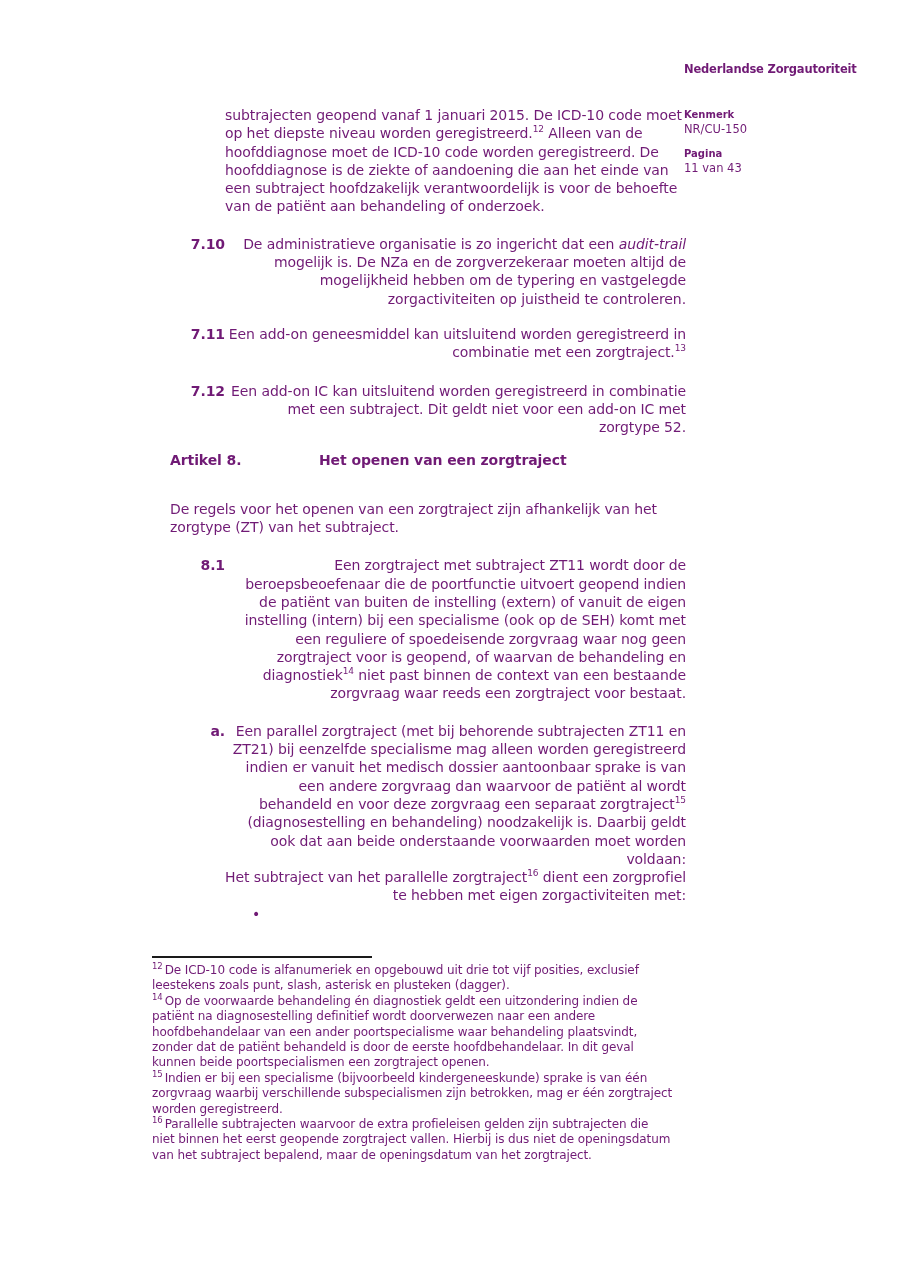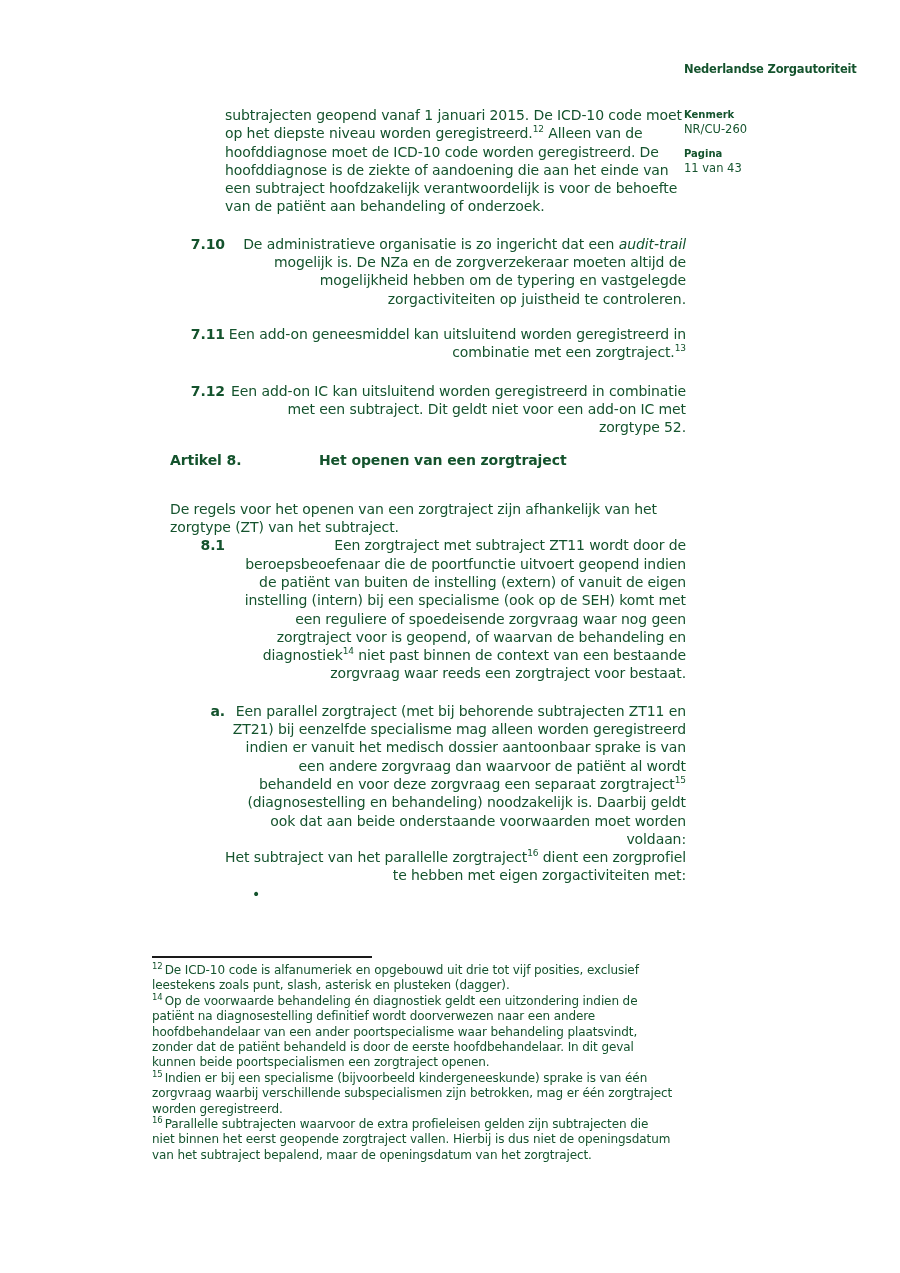--- a/index.html
+++ b/index.html
@@ -2,21 +2,21 @@
 <html><head>
 <meta charset="utf-8">
 <style>
   html, body { margin: 0; padding: 0; background: #ffffff; }
   .page {
     position: relative;
     width: 900px;
     height: 1273px;
     background: #ffffff;
     font-family: "DejaVu Sans", sans-serif;
-    color: #14532d;
+    color: #701a75;
     overflow: hidden;
   }
 
   
   .org-name {
     position: absolute;
     left: 684px;
     top: 62px;
     font-size: 11.5px;
     font-weight: bold;
@@ -53,21 +53,21 @@
     width: 55px;
     font-weight: bold;
   }
   .item-body { flex: 1; }
   .mt-intro { margin-top: 0; }
   .mt-710 { margin-top: 19px; }
   .mt-711 { margin-top: 17px; }
   .mt-712 { margin-top: 20px; }
   .mt-art8 { margin-top: 15px; gap: 42px; }
   .mt-regels { margin-top: 30px; }
-  .mt-81 { }
+  .mt-81 { margin-top: 20px; }
   .mt-a { margin-top: 19px; }
 
   .heading { display: flex; font-weight: bold; }
   .heading-label { flex: none; width: 107px; }
 
   .bullet-row { position: relative; padding-left: 50px; }
   .bullet-glyph { position: absolute; left: 27px; top: 0; }
 
   sup { font-size: 9px; line-height: 0; }
   em { font-style: italic; }
@@ -91,21 +91,21 @@
 </style>
 </head>
 <body>
 
 <div class="page">
 
   <div class="org-name">Nederlandse Zorgautoriteit</div>
 
   <div class="meta">
     <div class="meta-label">Kenmerk</div>
-    <div class="meta-value">NR/CU-260</div>
+    <div class="meta-value">NR/CU-150</div>
     <div class="meta-label">Pagina</div>
     <div class="meta-value">11 van 43</div>
   </div>
 
   <div class="main">
 
     <div class="indent mt-intro"><span>subtrajecten geopend vanaf 1 januari 2015. De ICD-10 code moet op het diepste niveau worden geregistreerd.</span><sup>12</sup><span> Alleen van de hoofddiagnose moet de ICD-10 code worden geregistreerd. De hoofddiagnose is de ziekte of aandoening die aan het einde van een subtraject hoofdzakelijk verantwoordelijk is voor de behoefte van de patiënt aan behandeling of onderzoek.</span></div>
 
     <div class="item mt-710">
       <div class="item-num">7.10</div>

